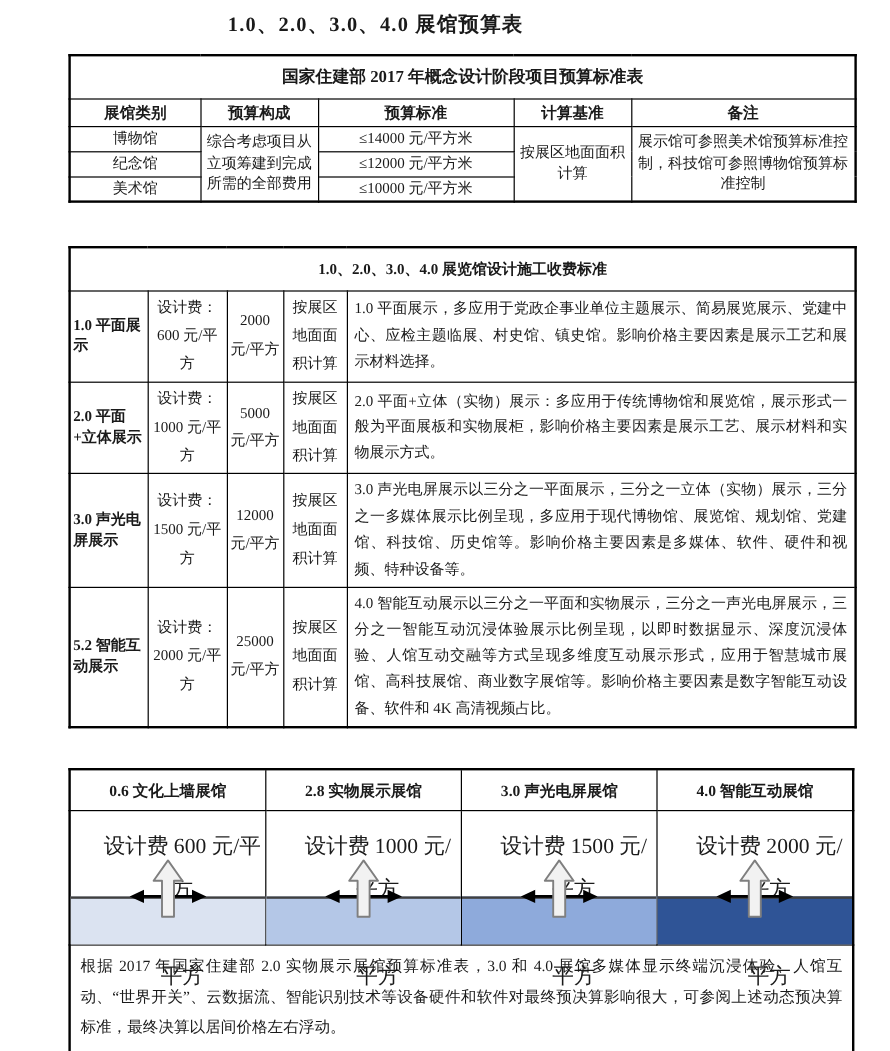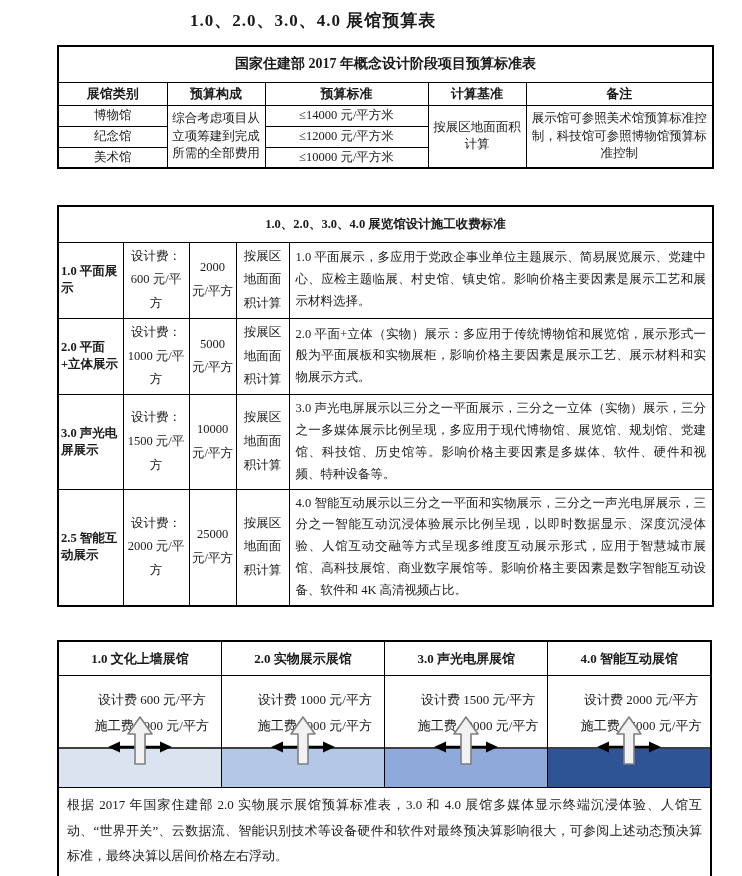--- a/index.html
+++ b/index.html
@@ -34,21 +34,21 @@
   .tbl2 .hdr td { height:30px; }
   .tbl2 td { font-size:12.5px; }
   .tbl2 .mode { font-weight:bold; text-align:left; padding:2px; }
   .tbl2 .fee { text-align:center; padding:2px; line-height:1.9; }
   .tbl2 .basis { text-align:center; padding:2px; line-height:1.9; }
   .tbl2 .note { text-align:justify; padding:3px 6px; line-height:1.75; }
 
   .tbl3 { margin-top:33px; }
   .tbl3 .hdr td { height:35px; font-size:13px; }
   .tbl3 .dyn-cell { padding:0; height:112px; position:relative; vertical-align:top; }
-  .fee-lines { height:72px; text-align:center; padding-top:11px; font-size:13px; line-height:2.0;margin-left:24px; }
+  .fee-lines { height:72px; text-align:center; padding-top:11px; font-size:18px; line-height:2.0;margin-left:24px; }
   .band { position:absolute; left:0; right:0; bottom:0; height:40px; border-top:2px solid #404040; }
   .arrow-svg { position:absolute; left:50%; bottom:9px; transform:translateX(-50%); }
   .tbl3 .footnote td {
     font-size:13px; line-height:1.95; padding:4px 8px 8px 8px; text-align:justify;
   }
 </style>
 </head>
 <body>
 
 <div class="page">
@@ -114,45 +114,45 @@
     <tr style="height:58px">
       <td class="mode">2.0 平面+立体展示</td>
       <td class="fee">设计费：1000 元/平方</td>
       <td class="fee">5000 元/平方</td>
       <td class="basis">按展区地面面积计算</td>
       <td class="note">2.0 平面+立体（实物）展示：多应用于传统博物馆和展览馆，展示形式一般为平面展板和实物展柜，影响价格主要因素是展示工艺、展示材料和实物展示方式。</td>
     </tr>
     <tr style="height:83px">
       <td class="mode">3.0 声光电屏展示</td>
       <td class="fee">设计费：1500 元/平方</td>
-      <td class="fee">10000 元/平方</td>
+      <td class="fee">12000 元/平方</td>
       <td class="basis">按展区地面面积计算</td>
       <td class="note">3.0 声光电屏展示以三分之一平面展示，三分之一立体（实物）展示，三分之一多媒体展示比例呈现，多应用于现代博物馆、展览馆、规划馆、党建馆、科技馆、历史馆等。影响价格主要因素是多媒体、软件、硬件和视频、特种设备等。</td>
     </tr>
     <tr style="height:100px">
-      <td class="mode">2.5 智能互动展示</td>
+      <td class="mode">5.2 智能互动展示</td>
       <td class="fee">设计费：2000 元/平方</td>
       <td class="fee">25000 元/平方</td>
       <td class="basis">按展区地面面积计算</td>
       <td class="note">4.0 智能互动展示以三分之一平面和实物展示，三分之一声光电屏展示，三分之一智能互动沉浸体验展示比例呈现，以即时数据显示、深度沉浸体验、人馆互动交融等方式呈现多维度互动展示形式，应用于智慧城市展馆、高科技展馆、商业数字展馆等。影响价格主要因素是数字智能互动设备、软件和 4K 高清视频占比。</td>
     </tr>
   </tbody>
     </table>
 
   <table class="tbl3">
     <colgroup>
       <col style="width:25%">
         <col style="width:25%">
         <col style="width:25%">
         <col style="width:25%">
     </colgroup>
     <tbody>
     <tr class="hdr">
-      <td>1.0 文化上墙展馆</td>
-      <td>2.0 实物展示展馆</td>
+      <td>0.6 文化上墙展馆</td>
+      <td>2.8 实物展示展馆</td>
       <td>3.0 声光电屏展馆</td>
       <td>4.0 智能互动展馆</td>
     </tr>
     <tr>
       <td class="dyn-cell">
         <div class="fee-lines">
           <div>设计费 600 元/平方</div>
           <div>施工费 2000 元/平方</div>
         </div>
         <div class="band" style="background-color: rgb(219, 227, 241);"></div>

